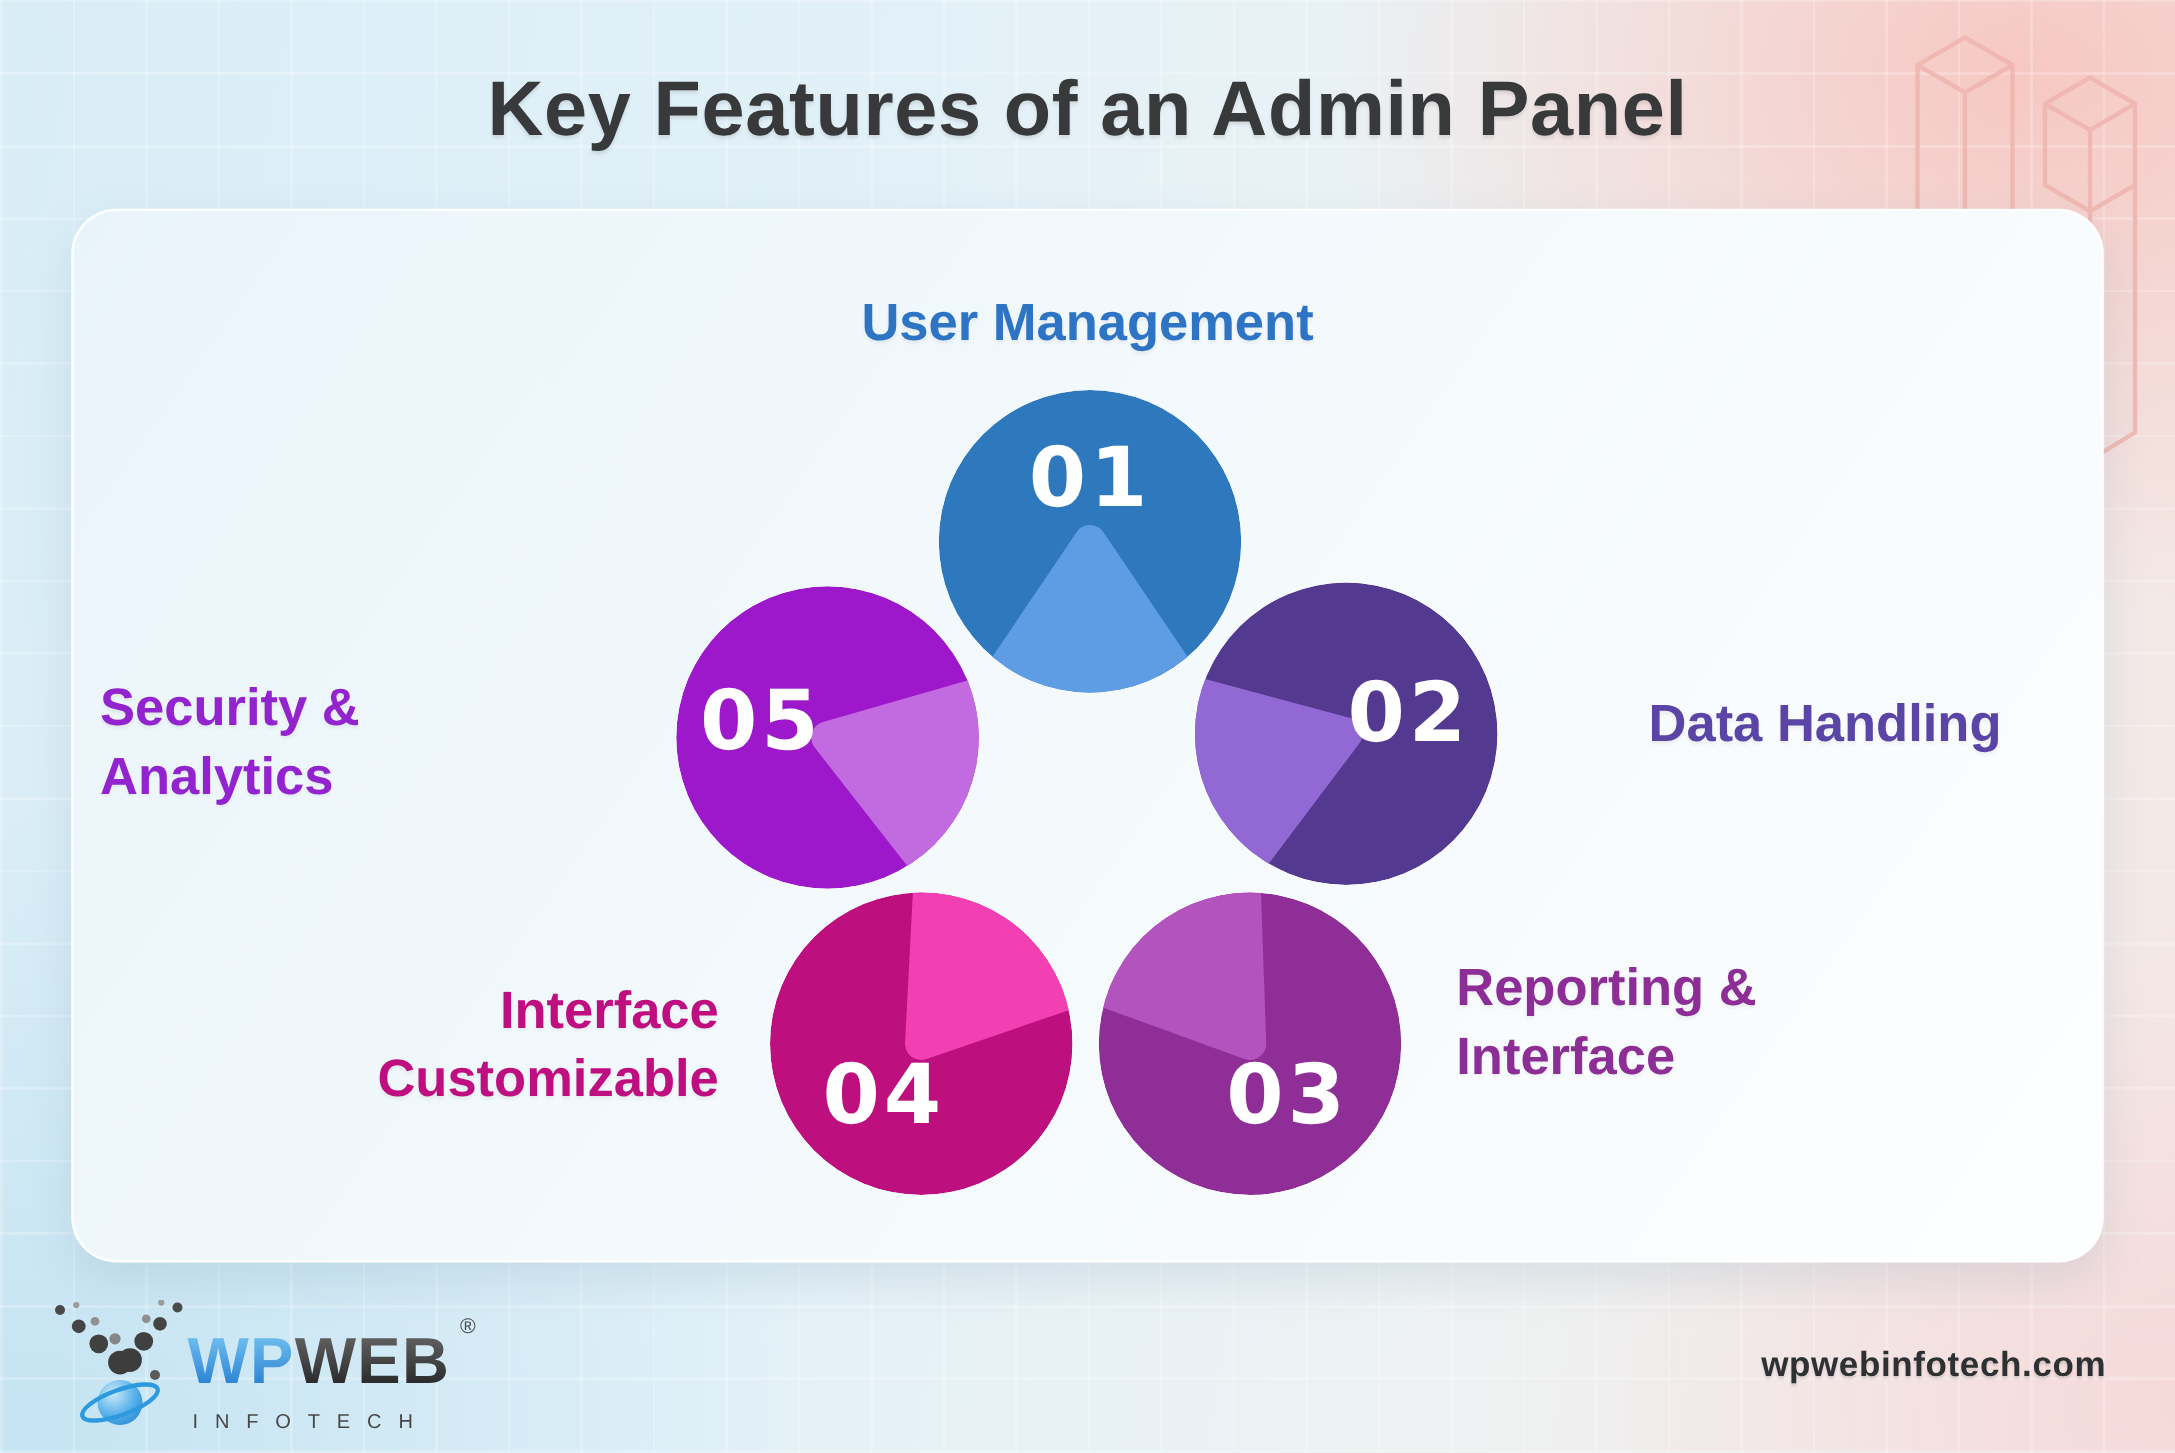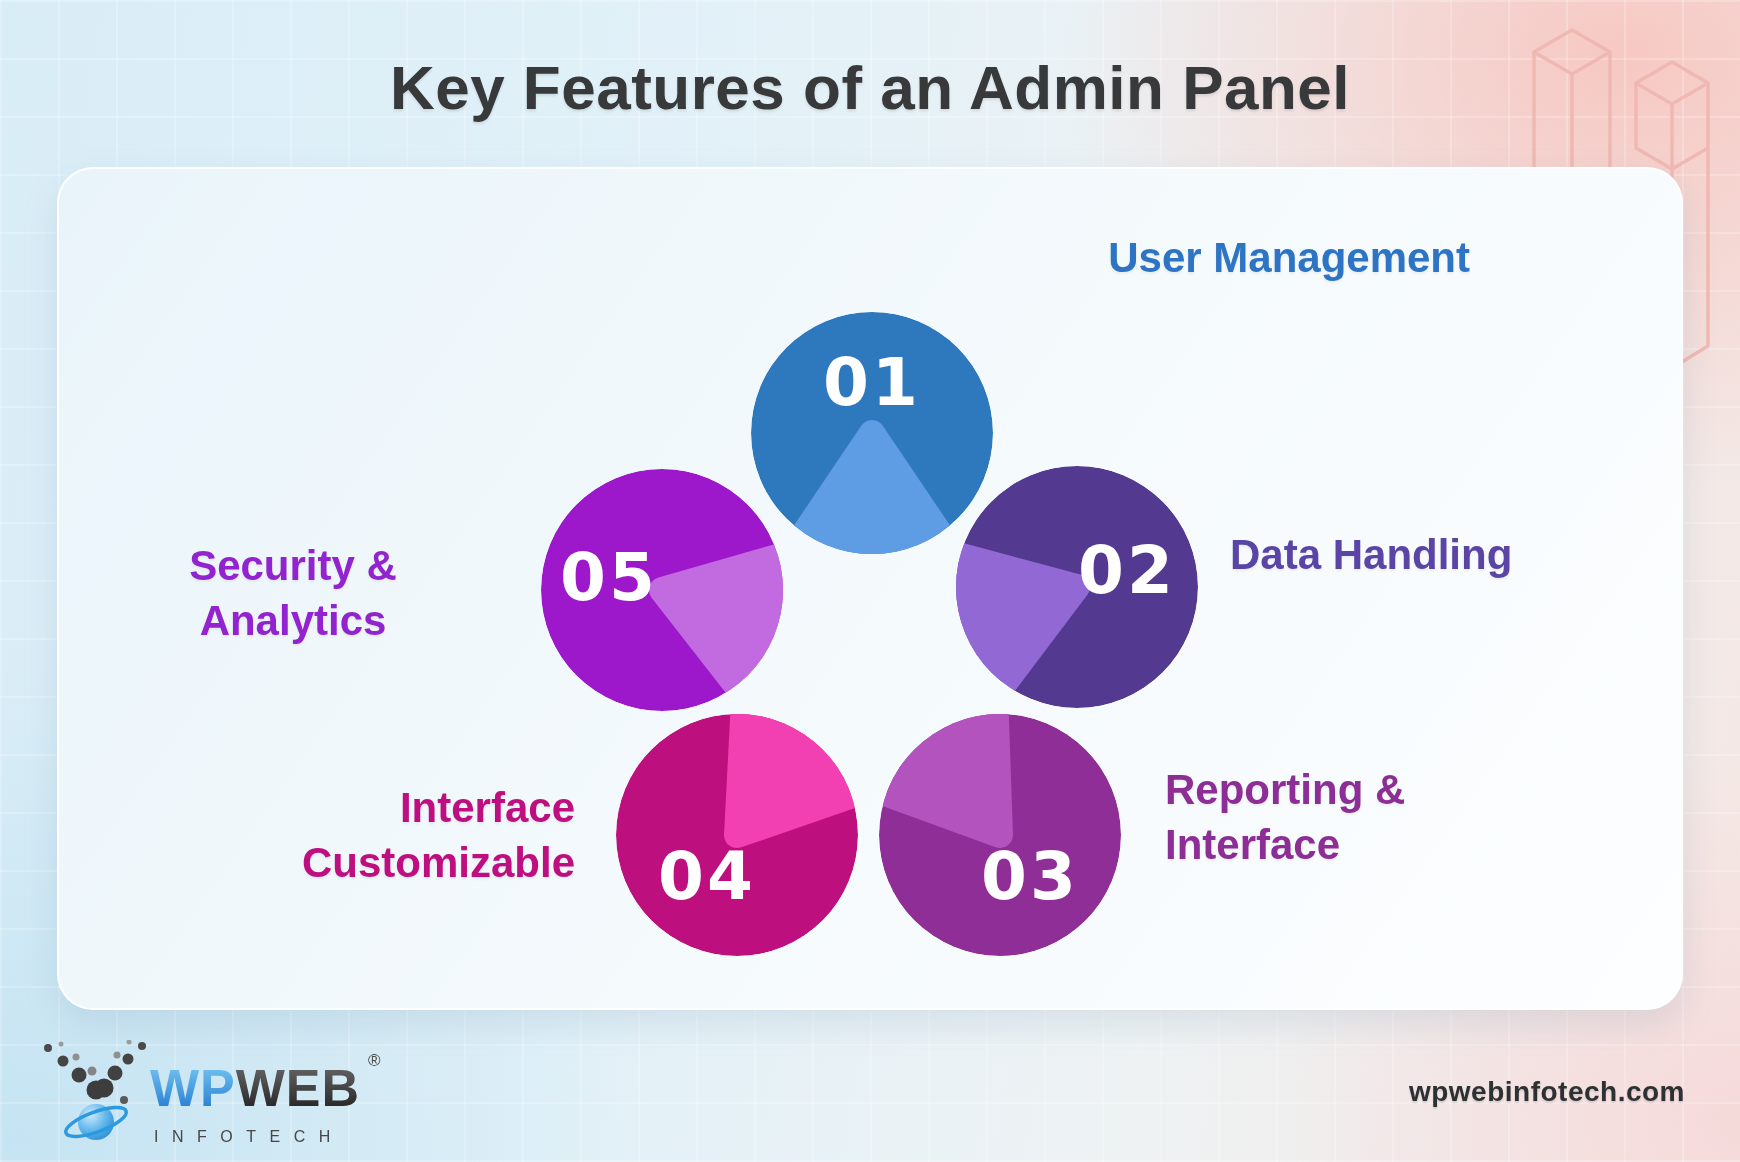--- a/index.html
+++ b/index.html
@@ -29,25 +29,25 @@
   .title{
     left:0;top:52px;width:1740px;text-align:center;z-index:4;
     font-size:62px;line-height:72px;font-weight:700;color:#38393B;
     letter-spacing:.5px;text-shadow:0 2px 3px rgba(0,0,0,.10);
   }
   .flabel{
     z-index:4;font-weight:700;font-size:42px;line-height:55px;
     text-shadow:0 2px 3px rgba(0,0,0,.06);
   }
   .flabel .lline{display:block;}
-  #lbl-user{left:270px;top:233px;width:1200px;text-align:right;line-height:50px;color:#2E74C4;}
-  #lbl-data{left:1230px;top:530px;width:460px;text-align:left;line-height:50px;color:#5A45A6;}
+  #lbl-user{left:270px;top:233px;width:1200px;text-align:center;line-height:50px;color:#2E74C4;}
+  #lbl-data{left:1230px;top:554px;width:460px;text-align:center;line-height:50px;color:#5A45A6;}
   #lbl-report{left:1165px;top:762px;width:460px;text-align:left;color:#8D2D96;}
   #lbl-custom{left:175px;top:780px;width:400px;text-align:right;color:#BE0E80;}
-  #lbl-sec{left:93px;top:538px;width:400px;text-align:center;color:#9223CE;}
+  #lbl-sec{left:80px;top:538px;width:400px;text-align:left;color:#9223CE;}
   #brand{left:38px;top:1040px;z-index:4;}
   #site-url{
     right:55px;top:1076px;z-index:4;font-size:28px;font-weight:700;color:#2E3133;
     letter-spacing:.5px;text-shadow:0 2px 2px rgba(0,0,0,.12);
   }
   .num{
     font-family:"DejaVu Sans",sans-serif;font-weight:bold;font-size:66px;
     letter-spacing:3px;fill:#ffffff;
   }
 </style>

